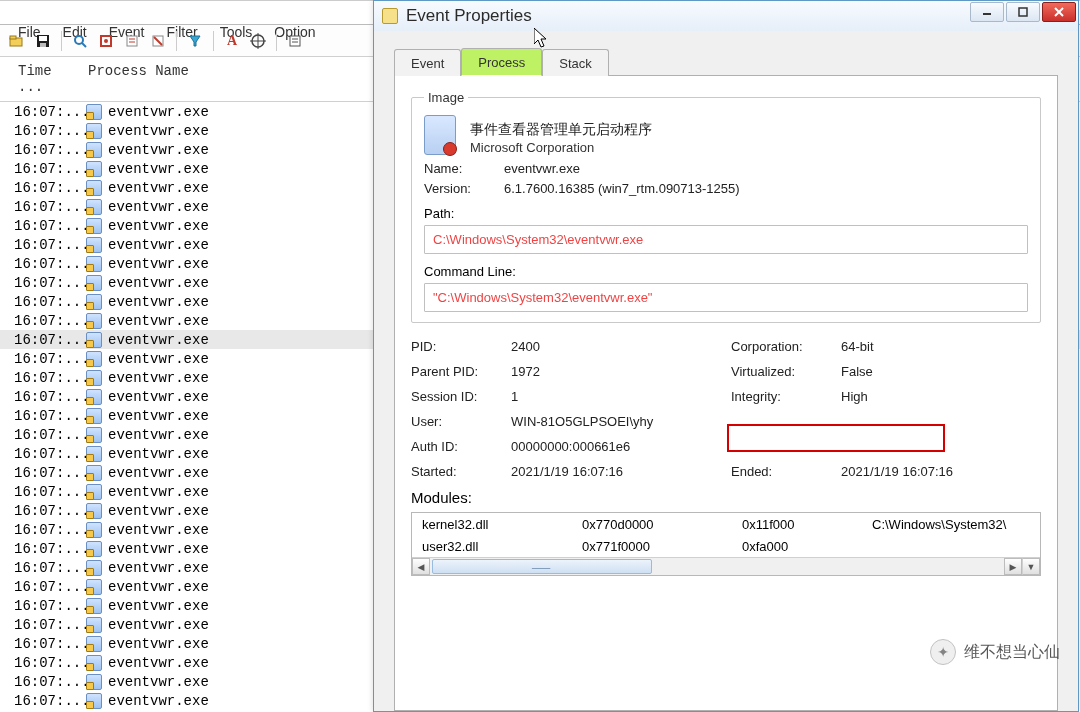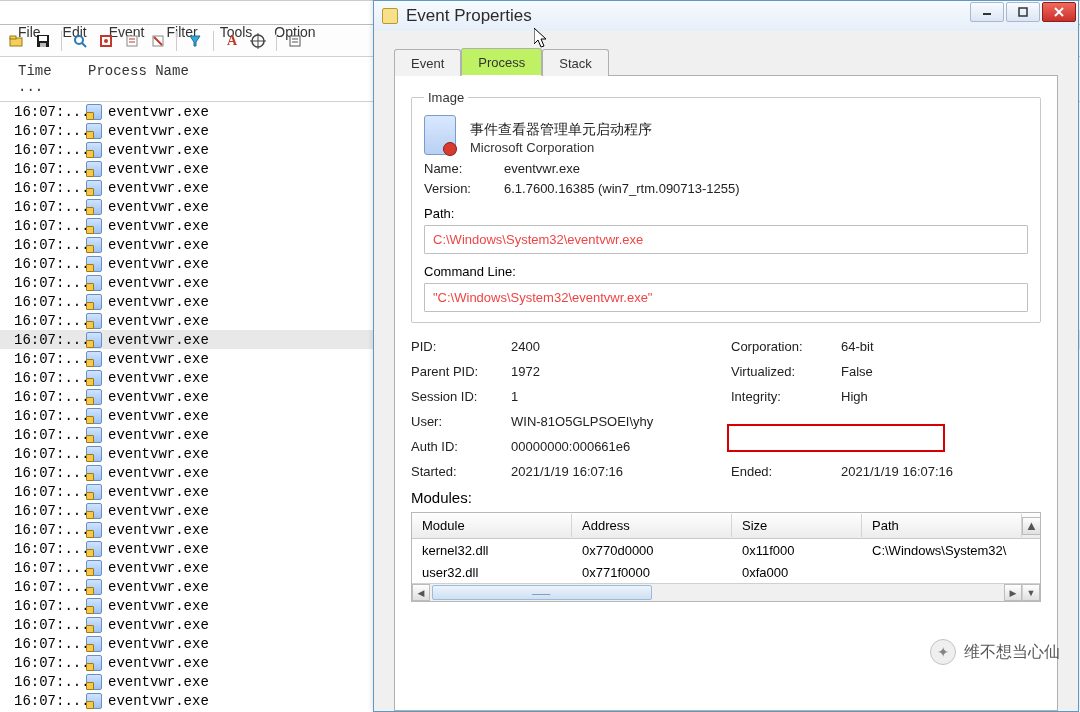--- a/index.html
+++ b/index.html
@@ -673,27 +673,20 @@
       <div class="val">2021/1/19 16:07:16</div>
       <div class="lbl">Ended:</div>
       <div class="val">2021/1/19 16:07:16</div>
     </div>
 
     <div class="highlight-box" style="left:332px; top:348px; width:218px; height:28px;"></div>
 
     <div class="modules-label">Modules:</div>
 
     <div class="modules-table">
-      <div class="mod-header">
-        <div>Module</div>
-        <div>Address</div>
-        <div>Size</div>
-        <div>Path</div>
-        <div class="vsb-btn">▲</div>
-      </div>
       <div id="mod-rows">
           <div class="mod-row">
             <div>kernel32.dll</div>
             <div>0x770d0000</div>
             <div>0x11f000</div>
             <div>C:\Windows\System32\</div>
             <div style="background: rgb(240, 240, 240); border-left: 1px solid rgb(208, 208, 208); padding: 0px;"></div>
           </div>
           <div class="mod-row">
             <div>user32.dll</div>

